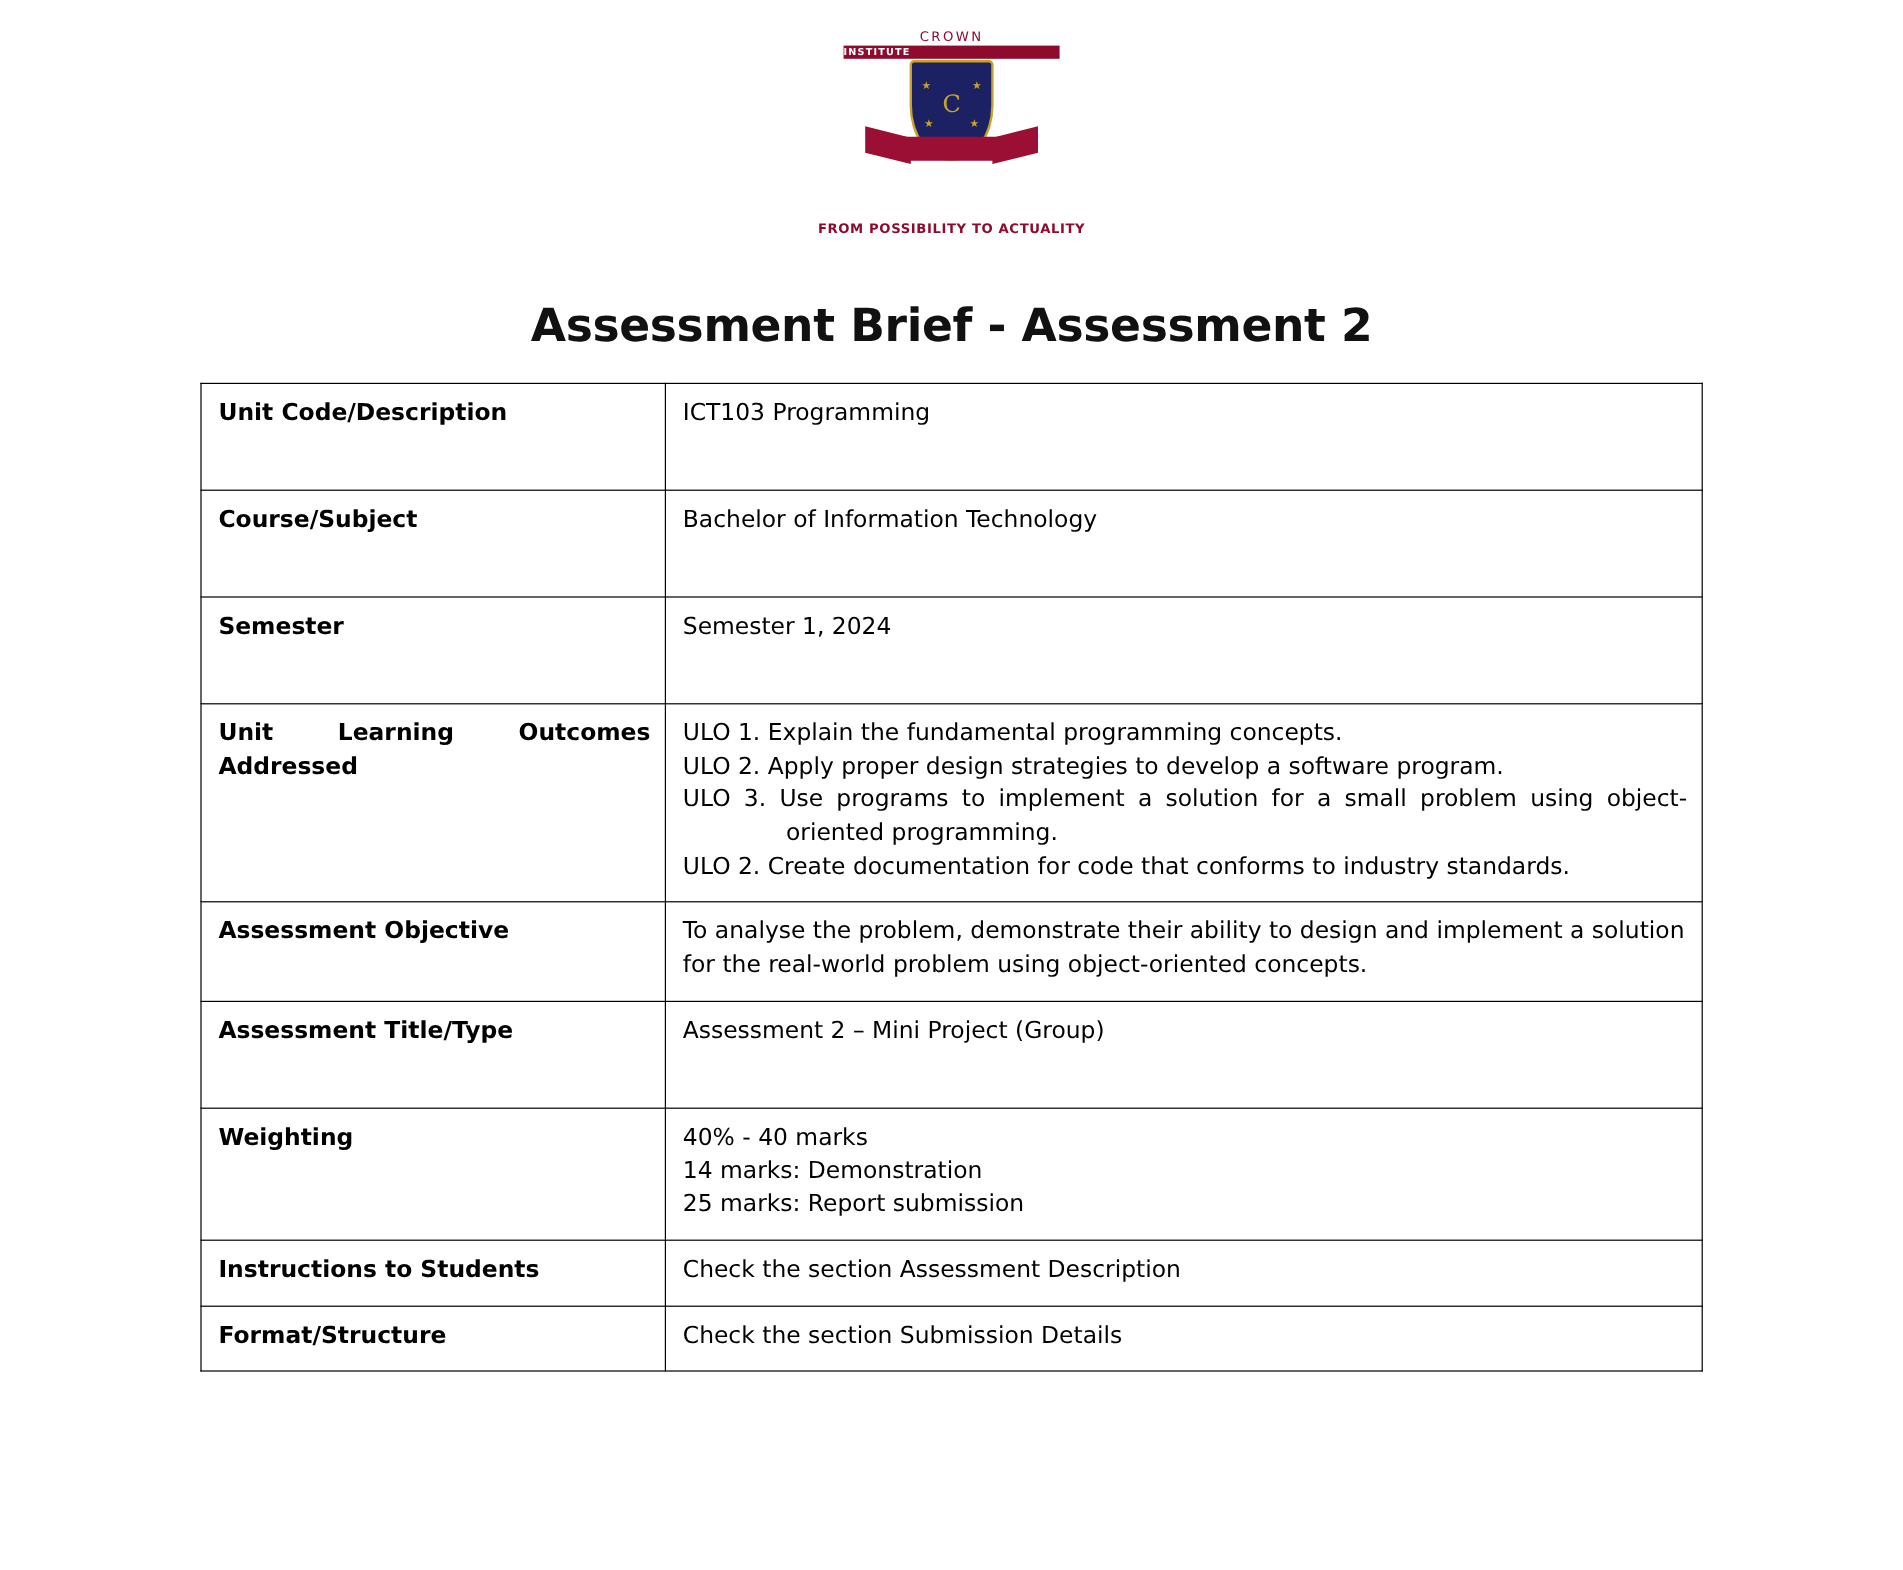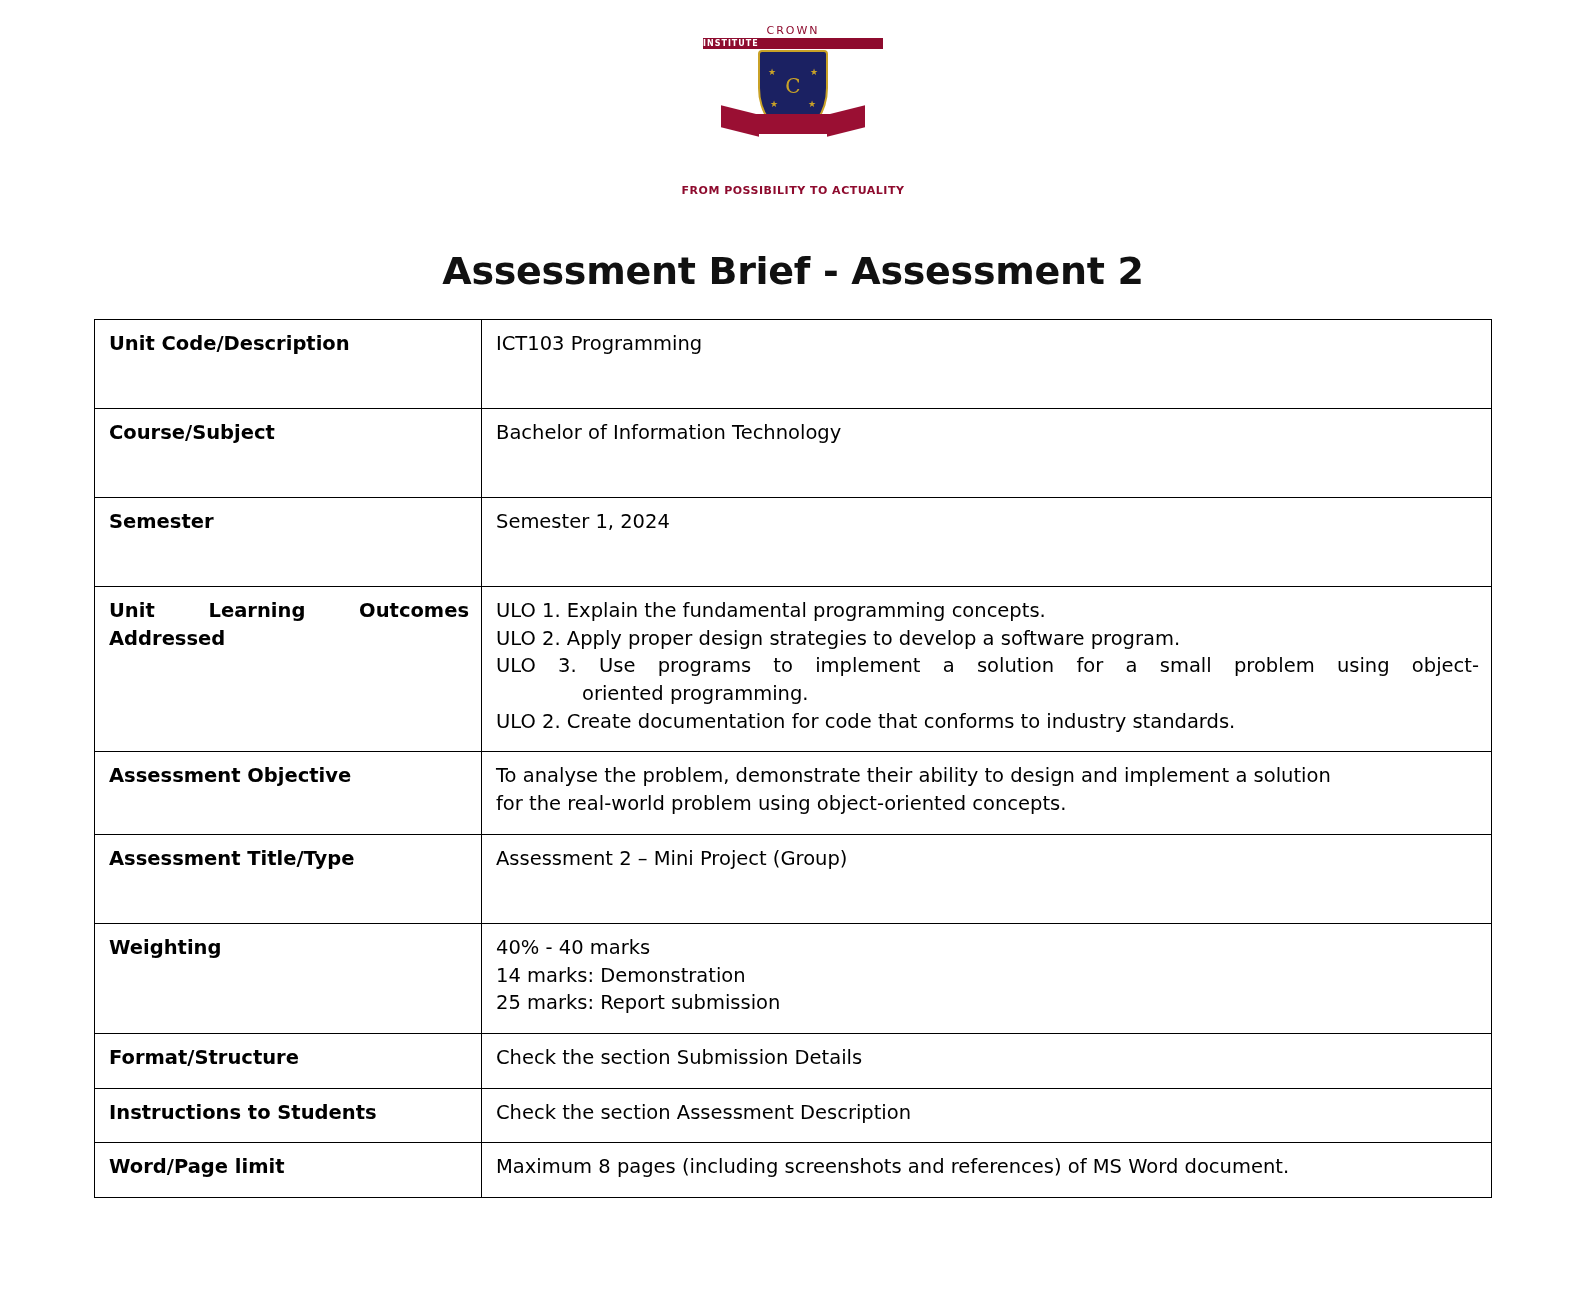--- a/index.html
+++ b/index.html
@@ -132,21 +132,21 @@
     font-weight: bold;
     letter-spacing: -0.3px;
     margin-top: 52px;
     margin-bottom: 26px;
     color: #111111;
   }
 
   
   .brief-table {
     border-collapse: collapse;
-    width: 1398px;
+    width: 1252px;
     margin: 0 auto;
     table-layout: fixed;
     border-radius: 20px;
   }
   .brief-table td {
     border: 1.5px solid #000000;
     vertical-align: top;
     padding: 10px 12px 16px 14px;
     font-size: 19.5px;
     line-height: 1.42;
@@ -259,35 +259,29 @@
       <tr>
         <td class="label">Weighting</td>
         <td>
           <span class="val-line">40% - 40 marks</span>
           <span class="val-line">14 marks: Demonstration</span>
           <span class="val-line">25 marks: Report submission</span>
         </td>
       </tr>
 
       <tr>
+        <td class="label">Instructions to Students</td>
+        <td>
+          <span class="val-line">Check the section Assessment Description</span>
+        </td>
+      </tr>
+
+      <tr>
         <td class="label">Format/Structure</td>
         <td>
           <span class="val-line">Check the section Submission Details</span>
         </td>
       </tr>
 
-      <tr>
-        <td class="label">Instructions to Students</td>
-        <td>
-          <span class="val-line">Check the section Assessment Description</span>
-        </td>
-      </tr>
-
-      <tr>
-        <td class="label">Word/Page limit</td>
-        <td>
-          <span class="val-line">Maximum 8 pages (including screenshots and references) of MS Word document.</span>
-        </td>
-      </tr>
     </tbody>
   </table>
 
 </div>
 
 </body></html>

